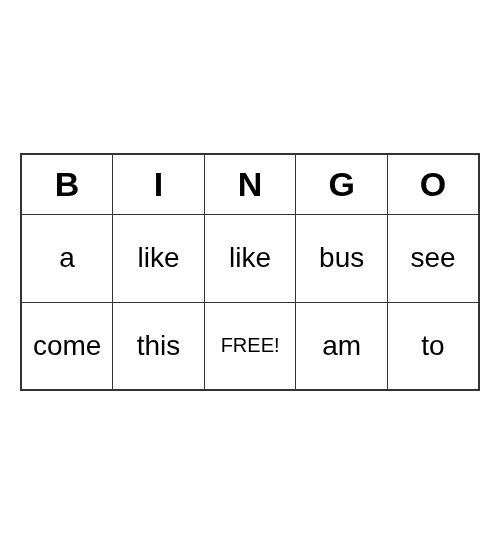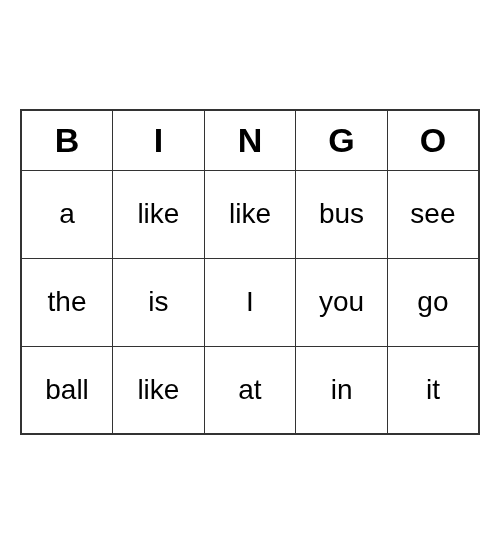--- a/index.html
+++ b/index.html
@@ -59,27 +59,20 @@
   </thead>
   <tbody id="bingo-body">
   <tr>
         <td>a</td>
         <td>like</td>
         <td>like</td>
         <td>bus</td>
         <td>see</td>
       </tr>
       <tr>
-        <td>the</td>
-        <td>is</td>
-        <td>I</td>
-        <td>you</td>
-        <td>go</td>
-      </tr>
-      <tr>
-        <td>ball</td>
-        <td>like</td>
-        <td>at</td>
-        <td>in</td>
-        <td>it</td>
+        <td>come</td>
+        <td>this</td>
+        <td class="free-cell">FREE!</td>
+        <td>am</td>
+        <td>to</td>
       </tr>
     </tbody>
 </table>
 
 </body></html>

